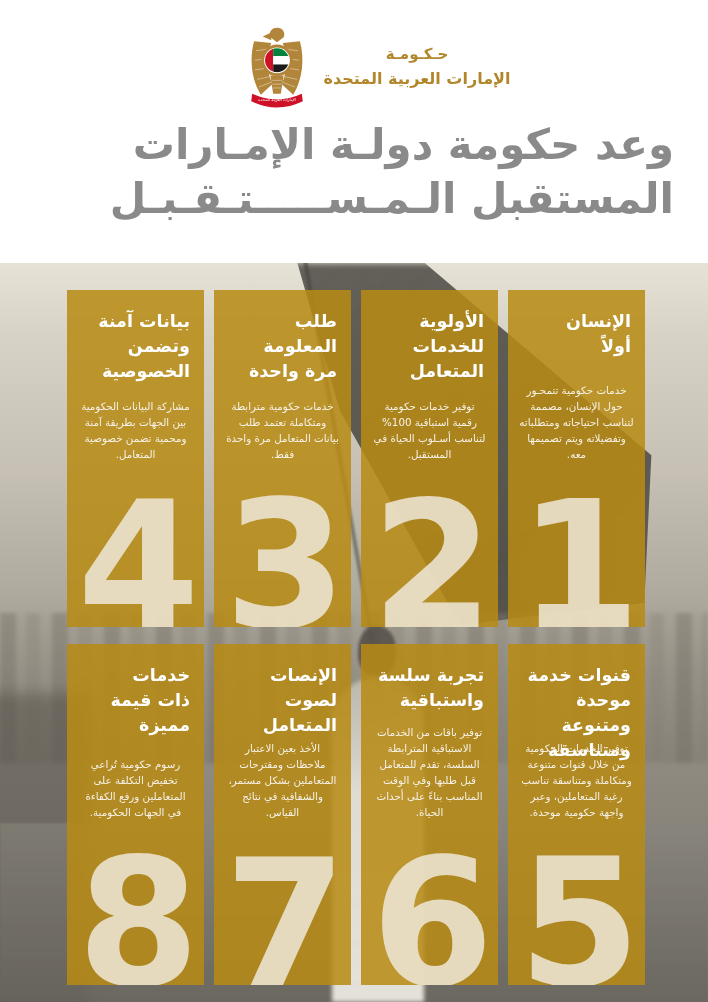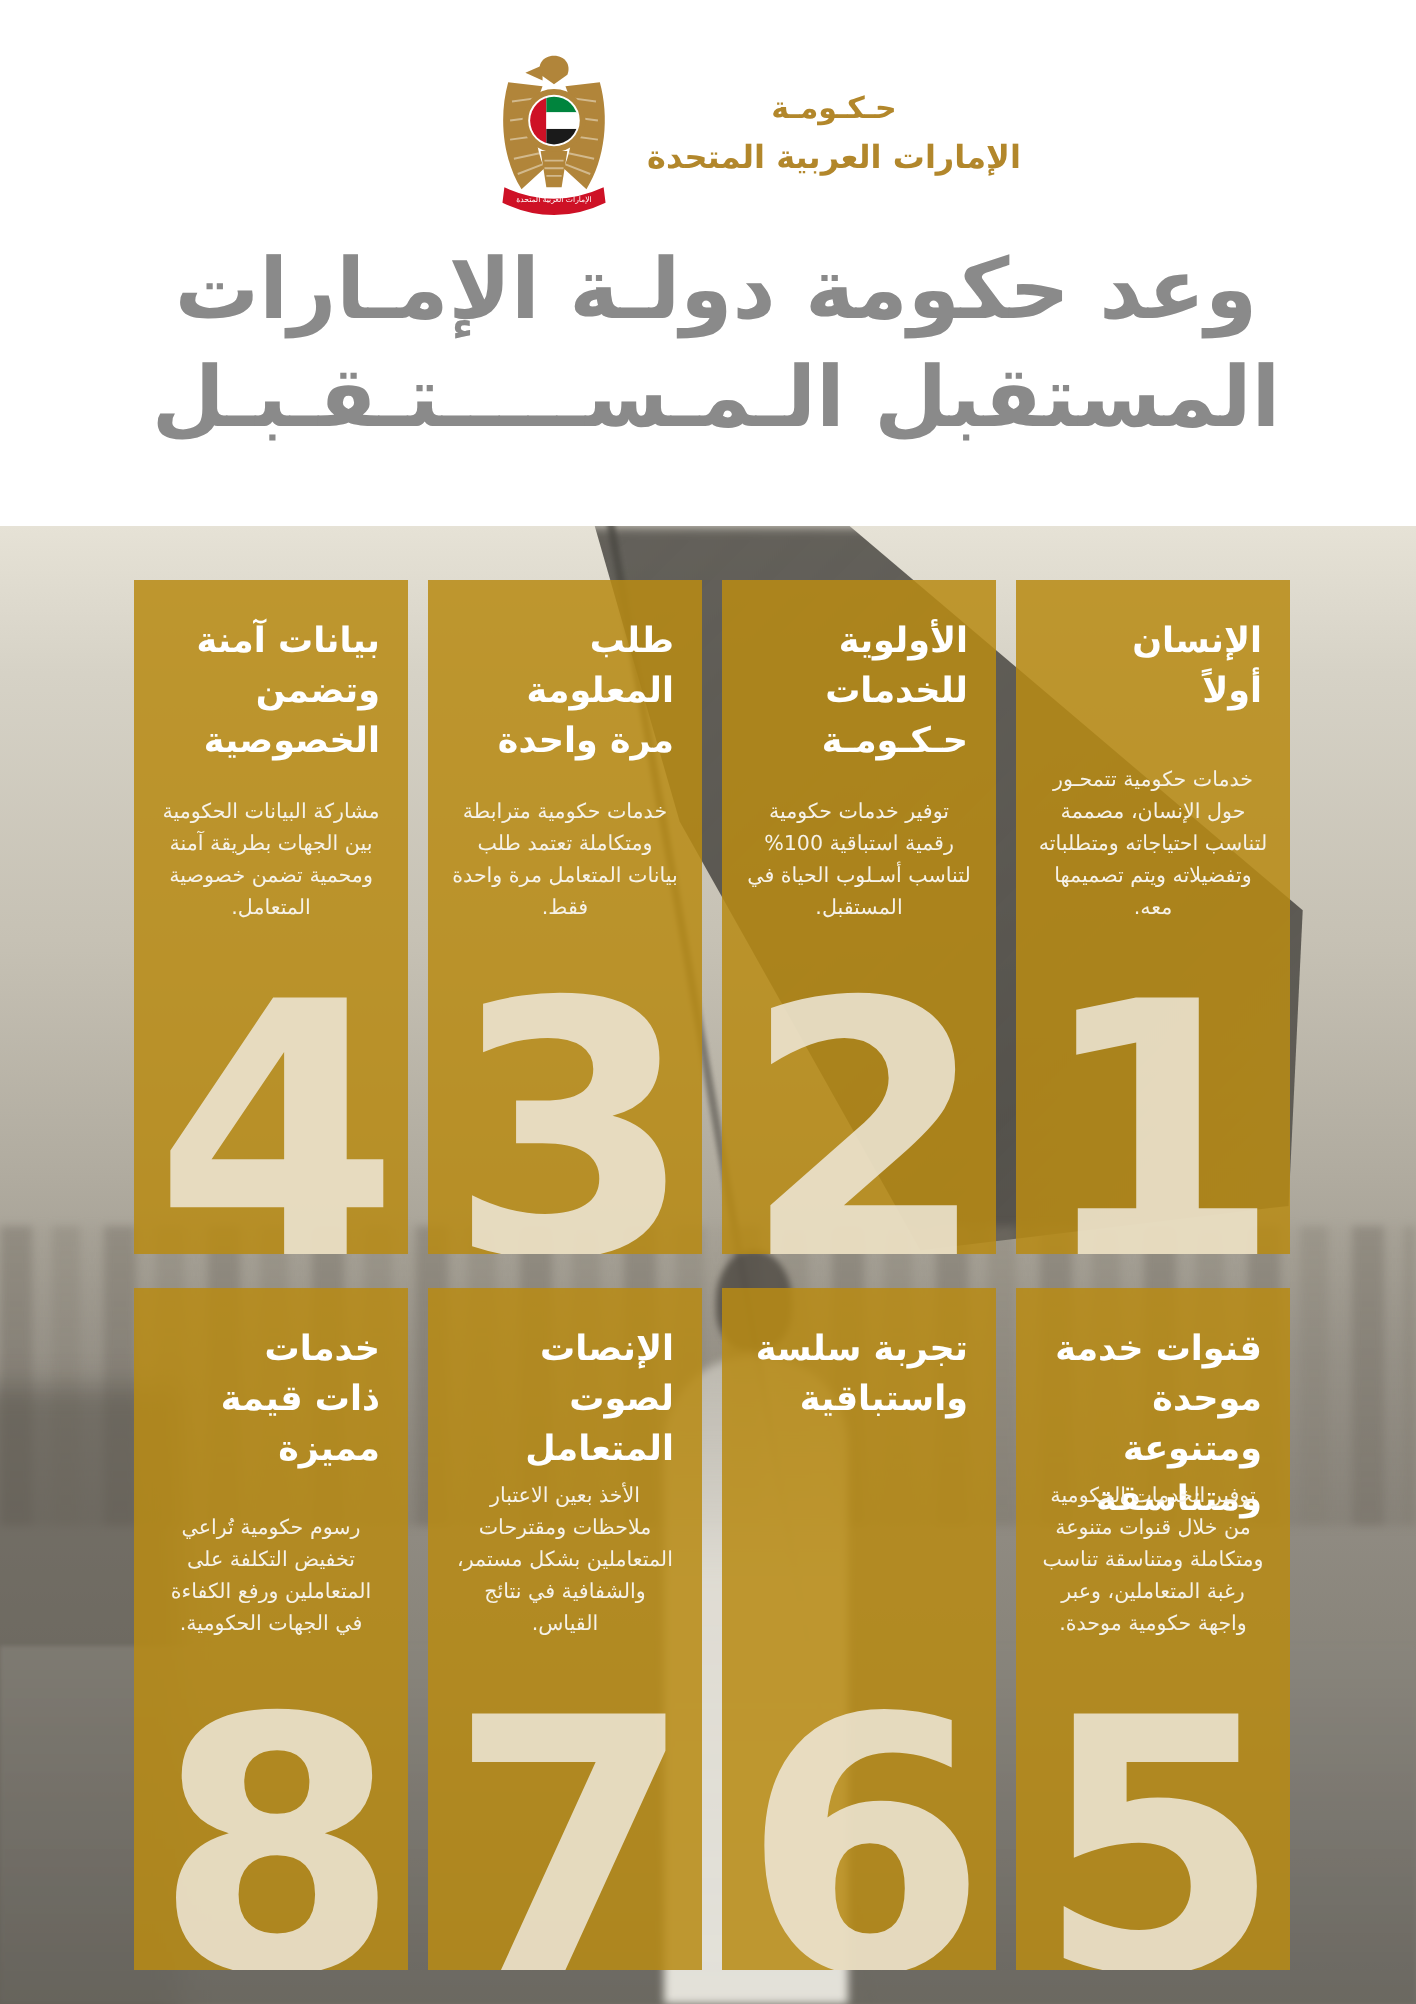--- a/index.html
+++ b/index.html
@@ -7,21 +7,21 @@
   .page { position:relative; width:708px; height:1002px; background:#ffffff; overflow:hidden; margin:0 auto; }
 
   
   .logo-block { position:absolute; top:24px; left:0; right:0; display:flex; justify-content:center; align-items:center; gap:16px;padding-left:48px; }
   .emblem { width:62px; height:84px; flex:0 0 auto; }
   .logo-text { direction:rtl; text-align:center; color:#B2872B; }
   .logo-line1 { font-size:15px; font-weight:bold; margin-bottom:6px; }
   .logo-line2 { font-size:16px; font-weight:bold; }
 
   
-  .main-title { position:absolute; top:118px; left:30px; right:22px; direction:rtl; text-align:center;
+  .main-title { position:absolute; top:118px; left:30px; right:34px; direction:rtl; text-align:right;
                 color:#8A8A8A; font-weight:bold; }
   .title-line1 { font-size:42px; line-height:1.3; }
   .title-line2 { font-size:42px; line-height:1.25; }
 
   
   .photo { position:absolute; top:263px; left:0; width:708px; height:739px; overflow:hidden;
            background:linear-gradient(180deg,#E6E2D6 0%, #D6D2C6 10%, #C6C1B4 28%, #B0AB9F 44%,
                       #9C978D 56%, #918C83 66%, #878379 78%, #7D7A73 90%, #767younger370 100%); }
   
   .photo { background:linear-gradient(180deg,#E6E2D6 0%, #D6D2C6 10%, #C6C1B4 28%, #B0AB9F 44%,
@@ -120,21 +120,21 @@
       <div class="card">
         <div class="card-heading">الإنسان
 أولاً</div>
         <div class="card-body">خدمات حكومية تتمحـور حول الإنسان، مصممة لتناسب احتياجاته ومتطلباته وتفضيلاته ويتم تصميمها معه.</div>
         <div class="card-number">1</div>
       </div>
 
       <div class="card">
         <div class="card-heading">الأولوية
 للخدمات
-حـكـومـة</div>
+المتعامل</div>
         <div class="card-body">توفير خدمات حكومية رقمية استباقية 100% لتناسب أسـلوب الحياة في المستقبل.</div>
         <div class="card-number">2</div>
       </div>
 
       <div class="card">
         <div class="card-heading">طلب
 المعلومة
 مرة واحدة</div>
         <div class="card-body">خدمات حكومية مترابطة ومتكاملة تعتمد طلب بيانات المتعامل مرة واحدة فقط.</div>
         <div class="card-number">3</div>
@@ -153,20 +153,21 @@
 موحدة
 ومتنوعة
 ومتناسقة</div>
         <div class="card-body">توفير الخدمات الحكومية من خلال قنوات متنوعة ومتكاملة ومتناسقة تناسب رغبة المتعاملين، وعبر واجهة حكومية موحدة.</div>
         <div class="card-number">5</div>
       </div>
 
       <div class="card">
         <div class="card-heading">تجربة سلسة
 واستباقية</div>
+        <div class="card-body">توفير باقات من الخدمات الاستباقية المترابطة السلسة، تقدم للمتعامل قبل طلبها وفي الوقت المناسب بناءً على أحداث الحياة.</div>
         <div class="card-number">6</div>
       </div>
 
       <div class="card">
         <div class="card-heading">الإنصات
 لصوت
 المتعامل</div>
         <div class="card-body">الأخذ بعين الاعتبار ملاحظات ومقترحات المتعاملين بشكل مستمر، والشفافية في نتائج القياس.</div>
         <div class="card-number">7</div>
       </div>

